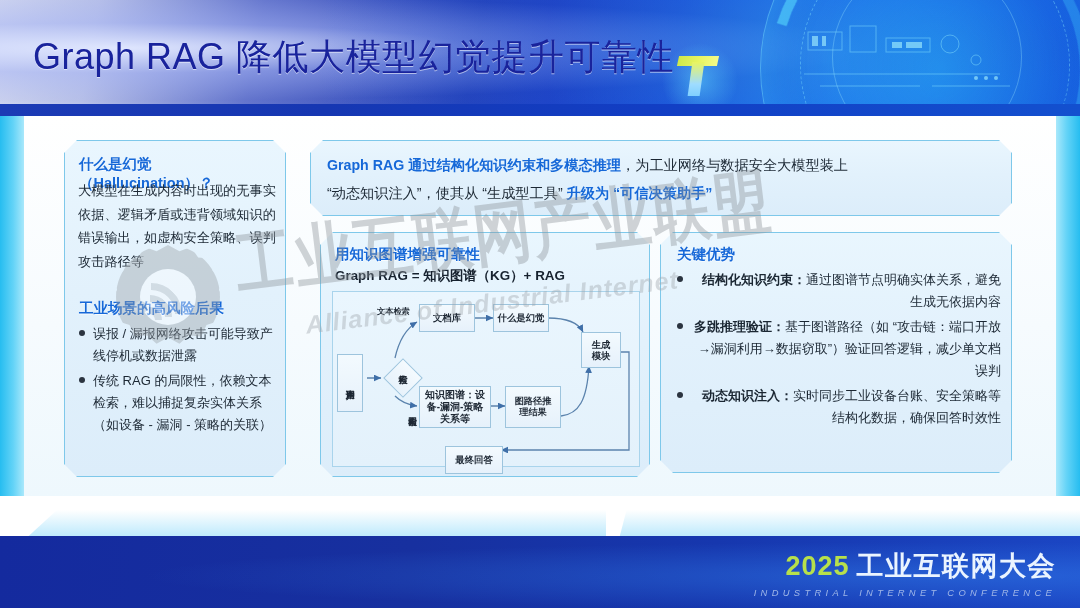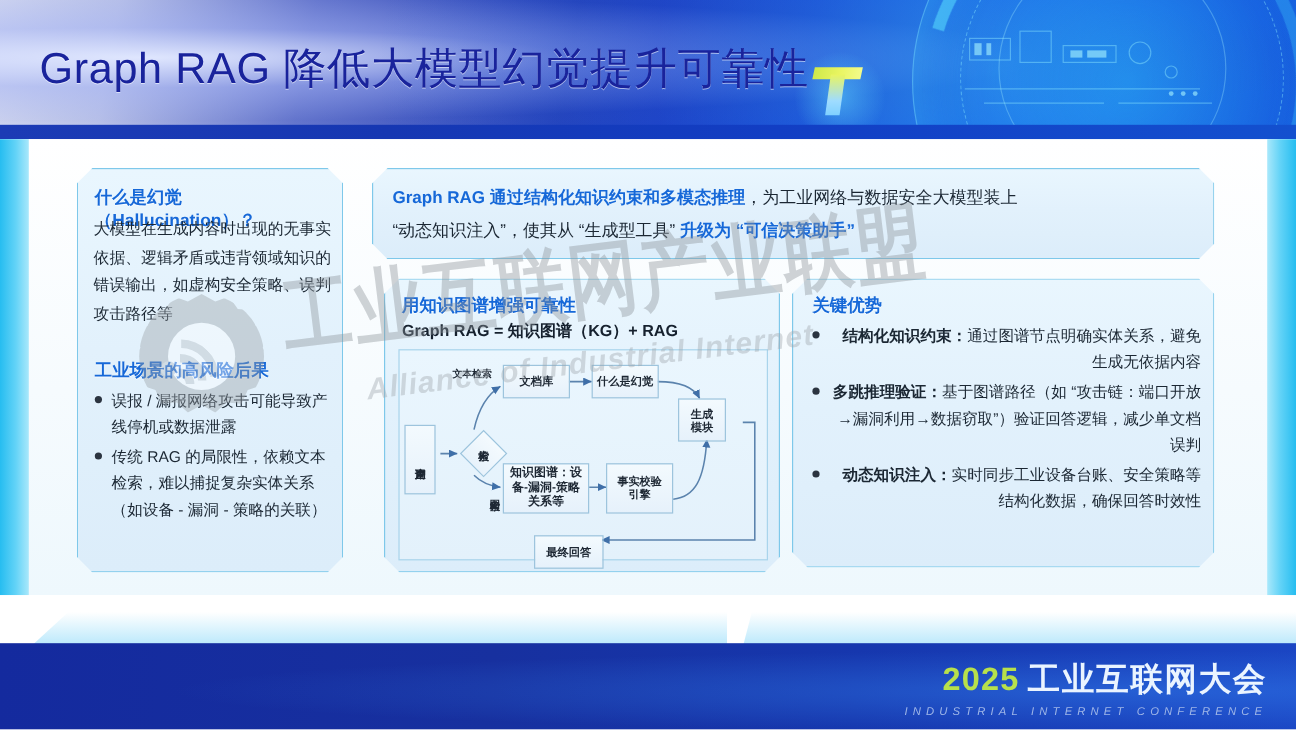--- a/index.html
+++ b/index.html
@@ -374,30 +374,30 @@
     <div class="flabel fvert" style="left:74px; top:118px; font-size:8.6px;">图检索</div>
 
     <div class="fnode" style="left:86px; top:12px; width:56px; height:28px; font-size:9.4px;">
       <span>文档库</span>
     </div>
 
     <div class="fnode" style="left:160px; top:12px; width:56px; height:28px; font-size:9.4px;">
       <span>什么是幻觉</span>
     </div>
 
-    <div class="fnode" style="left:232px; top:40px; width:40px; height:36px; font-size:9.4px;">
+    <div class="fnode" style="left:248px; top:40px; width:40px; height:36px; font-size:9.4px;">
       <span style="display:block; width:22px;">生成模块</span>
     </div>
 
     <div class="fnode" style="left:86px; top:94px; width:72px; height:42px; font-size:10px;">
       <span style="display:block; padding:0 2px;">知识图谱：设备-漏洞-策略关系等</span>
     </div>
 
     <div class="fnode" style="left:172px; top:94px; width:56px; height:42px; font-size:9.2px;">
-      <span style="display:block; width:44px;">事实校验引擎</span>
+      <span style="display:block; width:44px;">图路径推理结果</span>
     </div>
 
     <div class="fnode" style="left:112px; top:154px; width:58px; height:28px; font-size:9.4px;">
       <span>最终回答</span>
     </div>
   </div>
 </div>
 
 <div class="card notch-all" id="card-right">
   <div class="h-blue" id="rc-title">关键优势</div>

